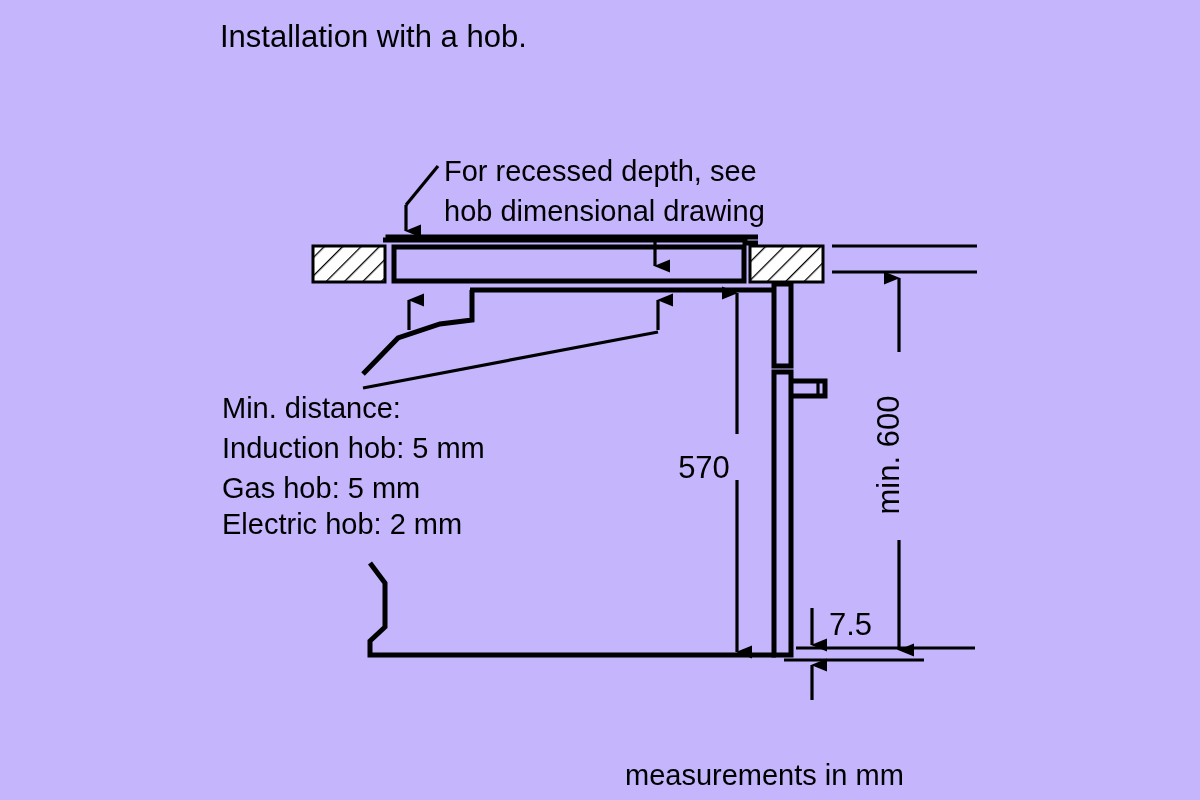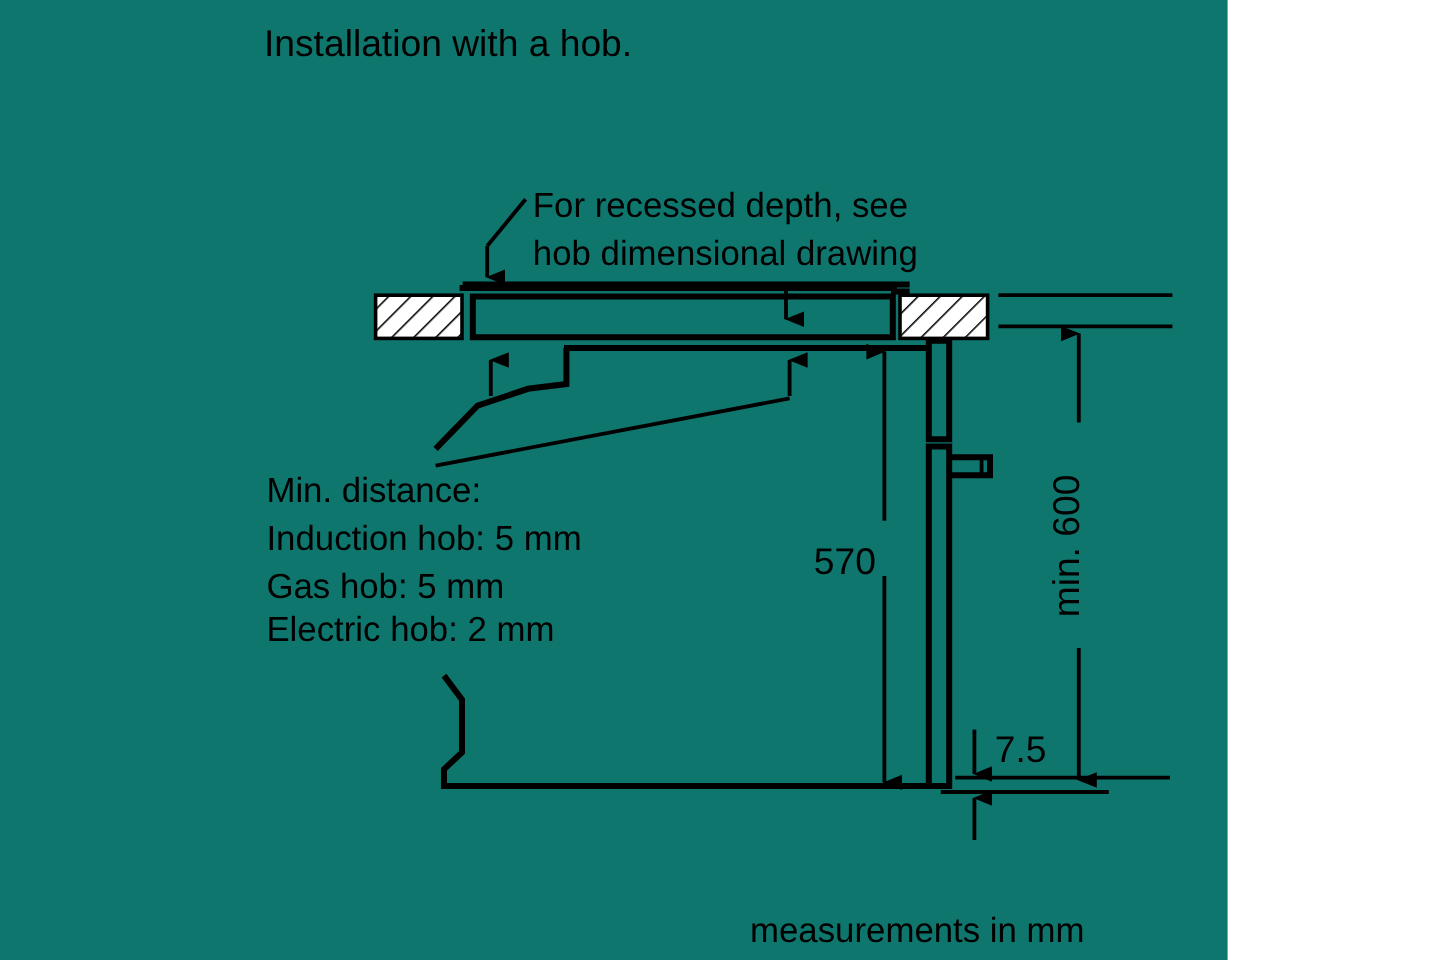--- a/index.html
+++ b/index.html
@@ -7,23 +7,23 @@
     margin: 0;
     padding: 0;
     background: #ffffff;
   }
   body {
     font-family: "Liberation Sans", sans-serif;
     color: #000000;
   }
   #page {
     position: relative;
-    width: 1023px;
+    width: 1200px;
     height: 800px;
-    background: #0f766e;
+    background: #c4b5fd;
     overflow: hidden;
   }
   #diagram-svg {
     position: absolute;
     left: 0;
     top: 0;
     width: 1200px;
     height: 800px;
   }
   .dtext {

